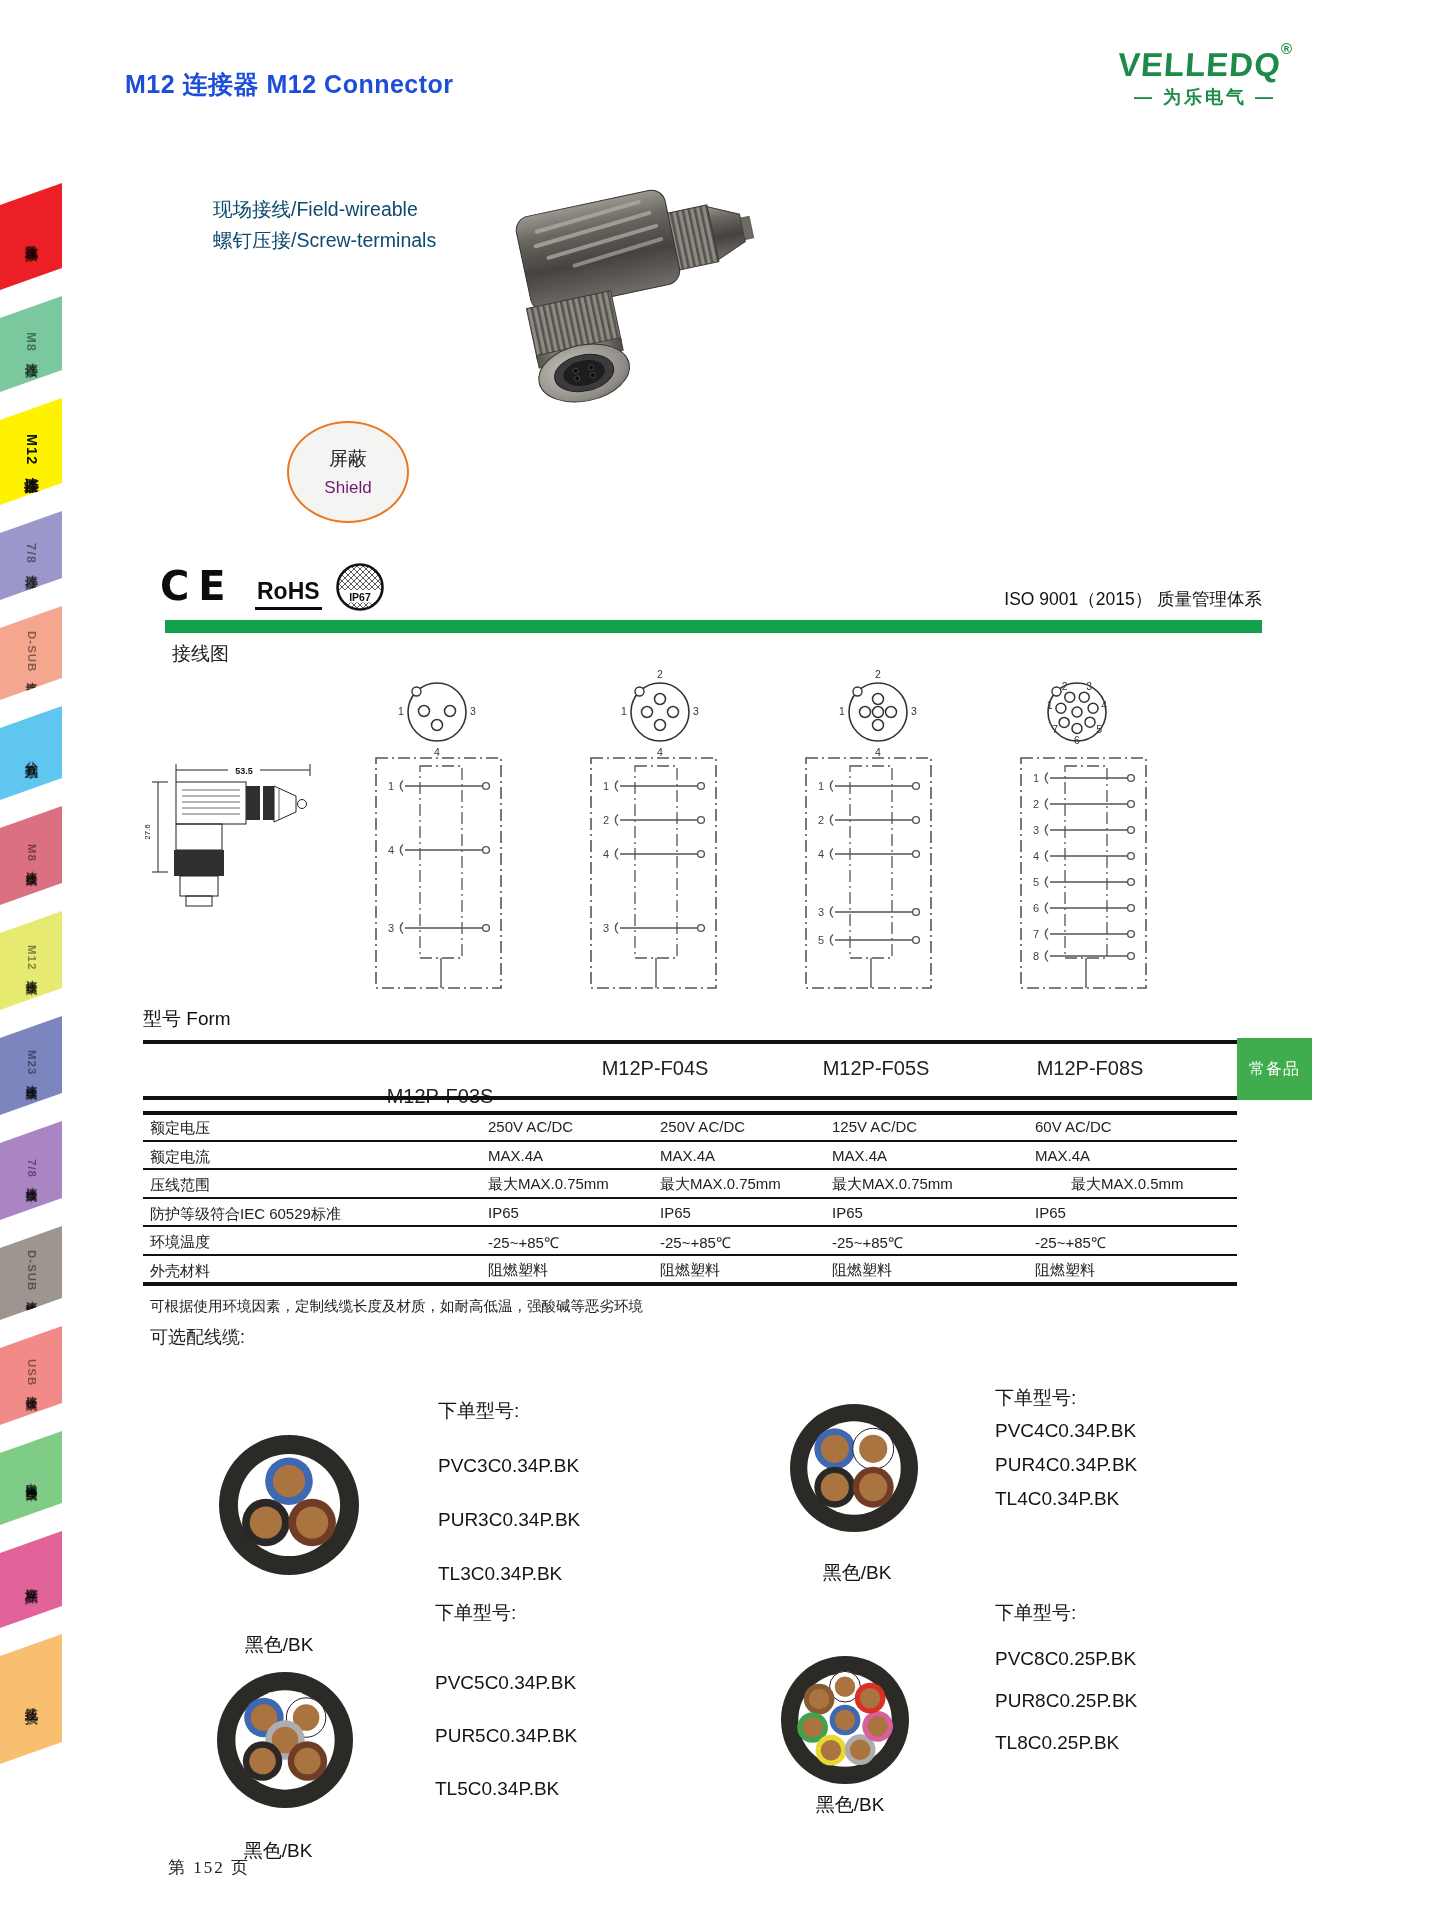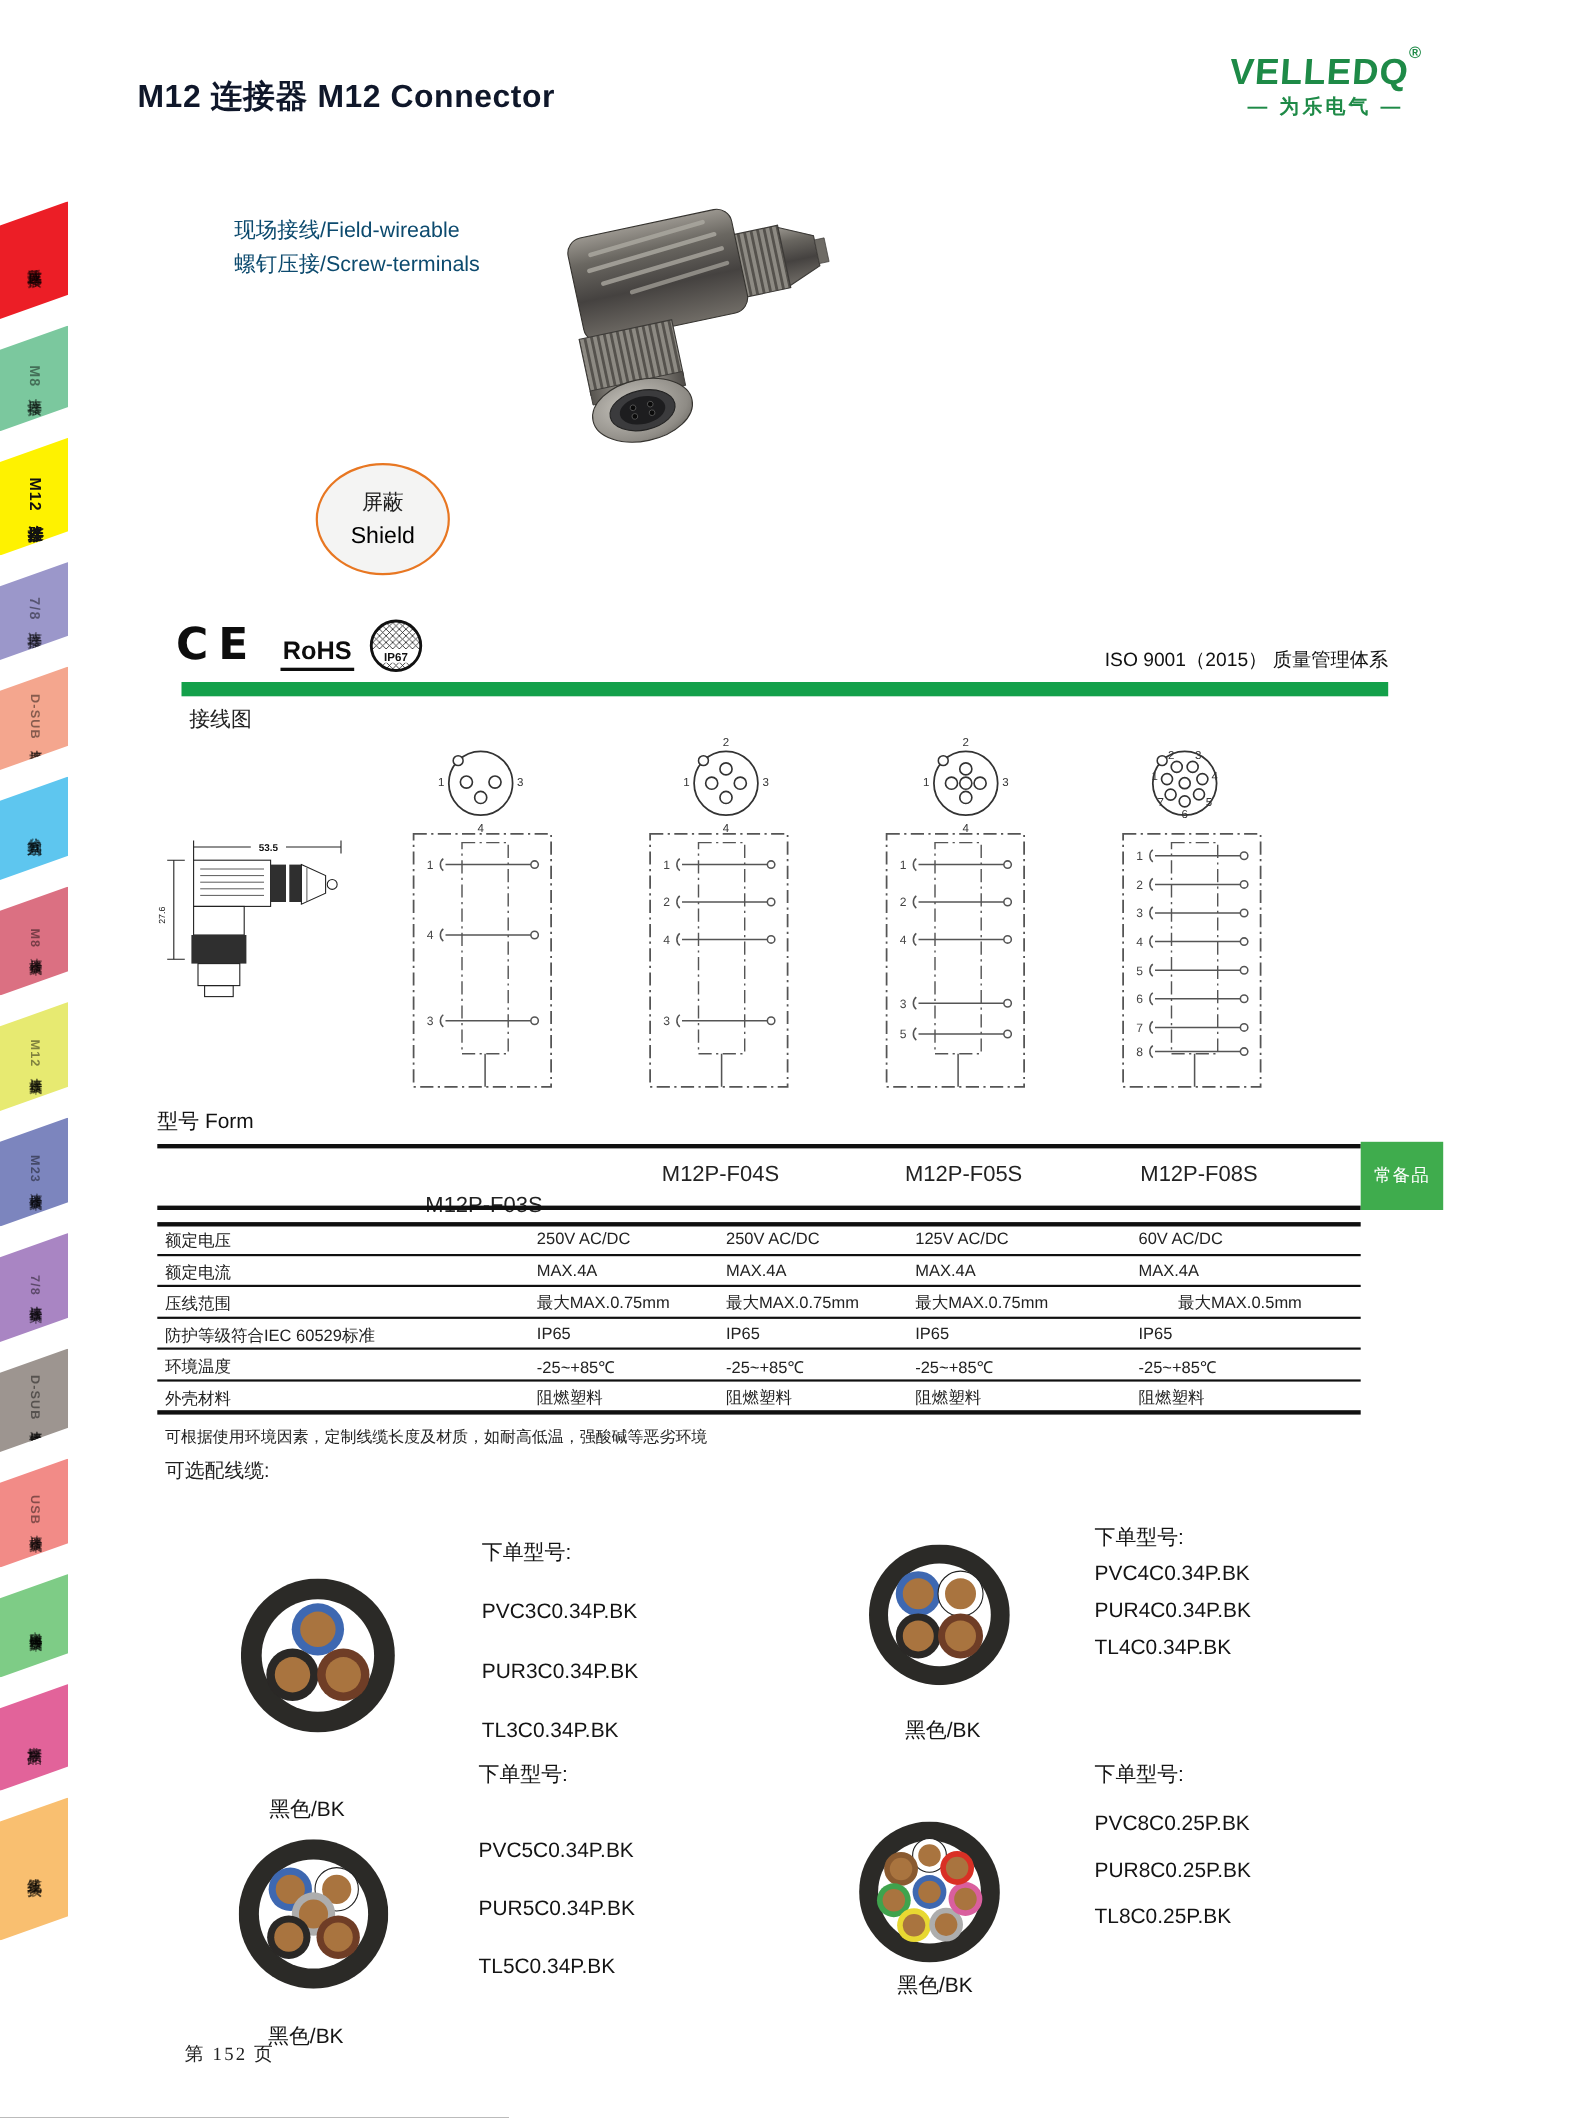--- a/index.html
+++ b/index.html
@@ -13,33 +13,33 @@
   .side-tab{
     position:absolute;left:0;width:62px;
     clip-path:polygon(0 22px,100% 0,100% calc(100% - 22px),0 100%);
     display:flex;align-items:center;justify-content:center;cursor:pointer;
   }
   .side-tab span{
     writing-mode:vertical-rl;text-orientation:mixed;
     font-weight:bold;letter-spacing:1px;white-space:nowrap;
   }
   
-  .title{left:125px;top:68px;font-size:29px;font-weight:bold;color:#0f172a;letter-spacing:.5px;}
+  .title{left:125px;top:68px;font-size:25px;font-weight:bold;color:#1d4ed8;letter-spacing:.5px;}
   .logo{left:1085px;top:48px;width:240px;text-align:center;}
   .logo .brand{font-size:33px;font-weight:800;letter-spacing:1px;line-height:34px;display:inline-block;transform:skewX(-4deg);}
   .logo .reg{font-size:15px;vertical-align:top;position:relative;top:-8px;font-weight:bold;}
   .logo .sub{font-size:18px;font-weight:bold;letter-spacing:3px;margin-top:3px;}
   
   .features{left:213px;top:194px;font-size:19.5px;color:#0c4a6e;line-height:31px;}
   .shield{
     left:287px;top:421px;width:118px;height:98px;border:2.5px solid #e87722;border-radius:50%;
     background:#f4f4f3;display:flex;flex-direction:column;align-items:center;justify-content:center;
   }
   .shield .l1{font-size:19px;color:#222;}
-  .shield .l2{font-size:21px;color:#000000;margin-top:6px;}
+  .shield .l2{font-size:17px;color:#701a75;margin-top:6px;}
   
   .ce{left:160px;top:563px;font-size:40px;font-weight:bold;letter-spacing:9px;color:#0d0d0d;font-family:"DejaVu Sans",sans-serif;}
   .rohs{left:255px;top:578px;font-size:23px;font-weight:bold;color:#0d0d0d;border-bottom:3px solid #0d0d0d;padding:0 2px 2px 2px;}
   .iso{left:900px;top:587px;width:362px;text-align:right;font-size:17.5px;color:#111;}
   .greenbar{left:165px;top:620px;width:1097px;height:13px;}
   
   .wiring-label{left:172px;top:641px;font-size:19px;color:#222;}
   
   .form-label{left:143px;top:1006px;font-size:19px;color:#111;}
   .hline{left:143px;width:1094px;background:#101010;}

